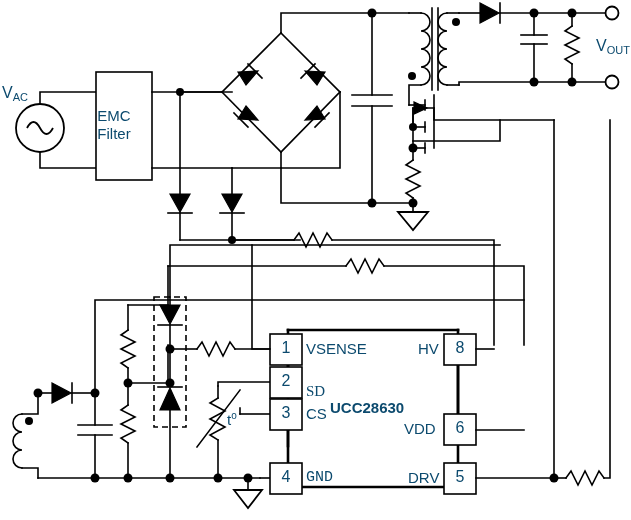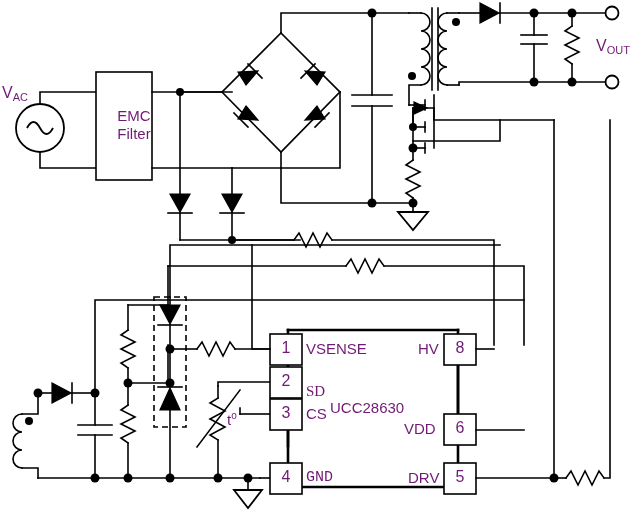--- a/index.html
+++ b/index.html
@@ -7,31 +7,31 @@
     position:relative;
     width:631px;height:520px;
     background:#ffffff;
     font-family:"Liberation Sans", sans-serif;
     overflow:hidden;
   }
   #schematic{position:absolute;left:0;top:0;width:631px;height:520px;}
   .lbl{
     position:absolute;
     font-family:"Liberation Sans", sans-serif;
-    color:#701a75;
+    color:#0c4a6e;
     white-space:nowrap;
     line-height:1;
   }
   .lbl-vac{font-size:16px;}
   .lbl-vout{font-size:16px;}
   .sub{font-size:11px;vertical-align:baseline;position:relative;top:3px;}
   .emc{font-size:15px;text-align:center;line-height:18px;}
   .pinnum{font-size:16px;text-align:center;}
   .pinname{font-size:15px;}
-  .partname{font-size:15px;}
+  .partname{font-size:15px;font-weight:bold;}
   .tdeg{font-size:15px;}
   .tdeg .o{font-size:10px;vertical-align:super;}
 </style>
 </head>
 <body>
 
 <div id="root">
 
   <svg id="schematic" viewBox="0 0 631 520">
     <defs>
@@ -320,21 +320,21 @@
       <path class="w" d="M604 478 L610 478 L610 120"></path>
     </g>
     <path class="w" d="M554 478 L554 120"></path>
 
     <path class="w" d="M270 349 L252 349 L252 245" stroke="none"></path>
 
   </svg>
 
   <div class="lbl lbl-vac" style="left:2px;top:85px;"><span>V</span><span class="sub">AC</span></div>
 
-  <div class="lbl emc" style="left:96px;top:107px;width:36px;padding-left:20px;">
+  <div class="lbl emc" style="left:96px;top:107px;width:36px;">
     <span>EMC</span><br><span>Filter</span>
   </div>
 
   <div class="lbl lbl-vout" style="left:596px;top:38px;"><span>V</span><span class="sub">OUT</span></div>
 
   <div class="lbl tdeg" style="left:227px;top:411px;"><span>t</span><span class="o">o</span></div>
 
   <div class="lbl pinnum" style="left:270px;top:340px;width:32px;">1</div>
   <div class="lbl pinnum" style="left:270px;top:373px;width:32px;">2</div>
   <div class="lbl pinnum" style="left:270px;top:405px;width:32px;">3</div>

